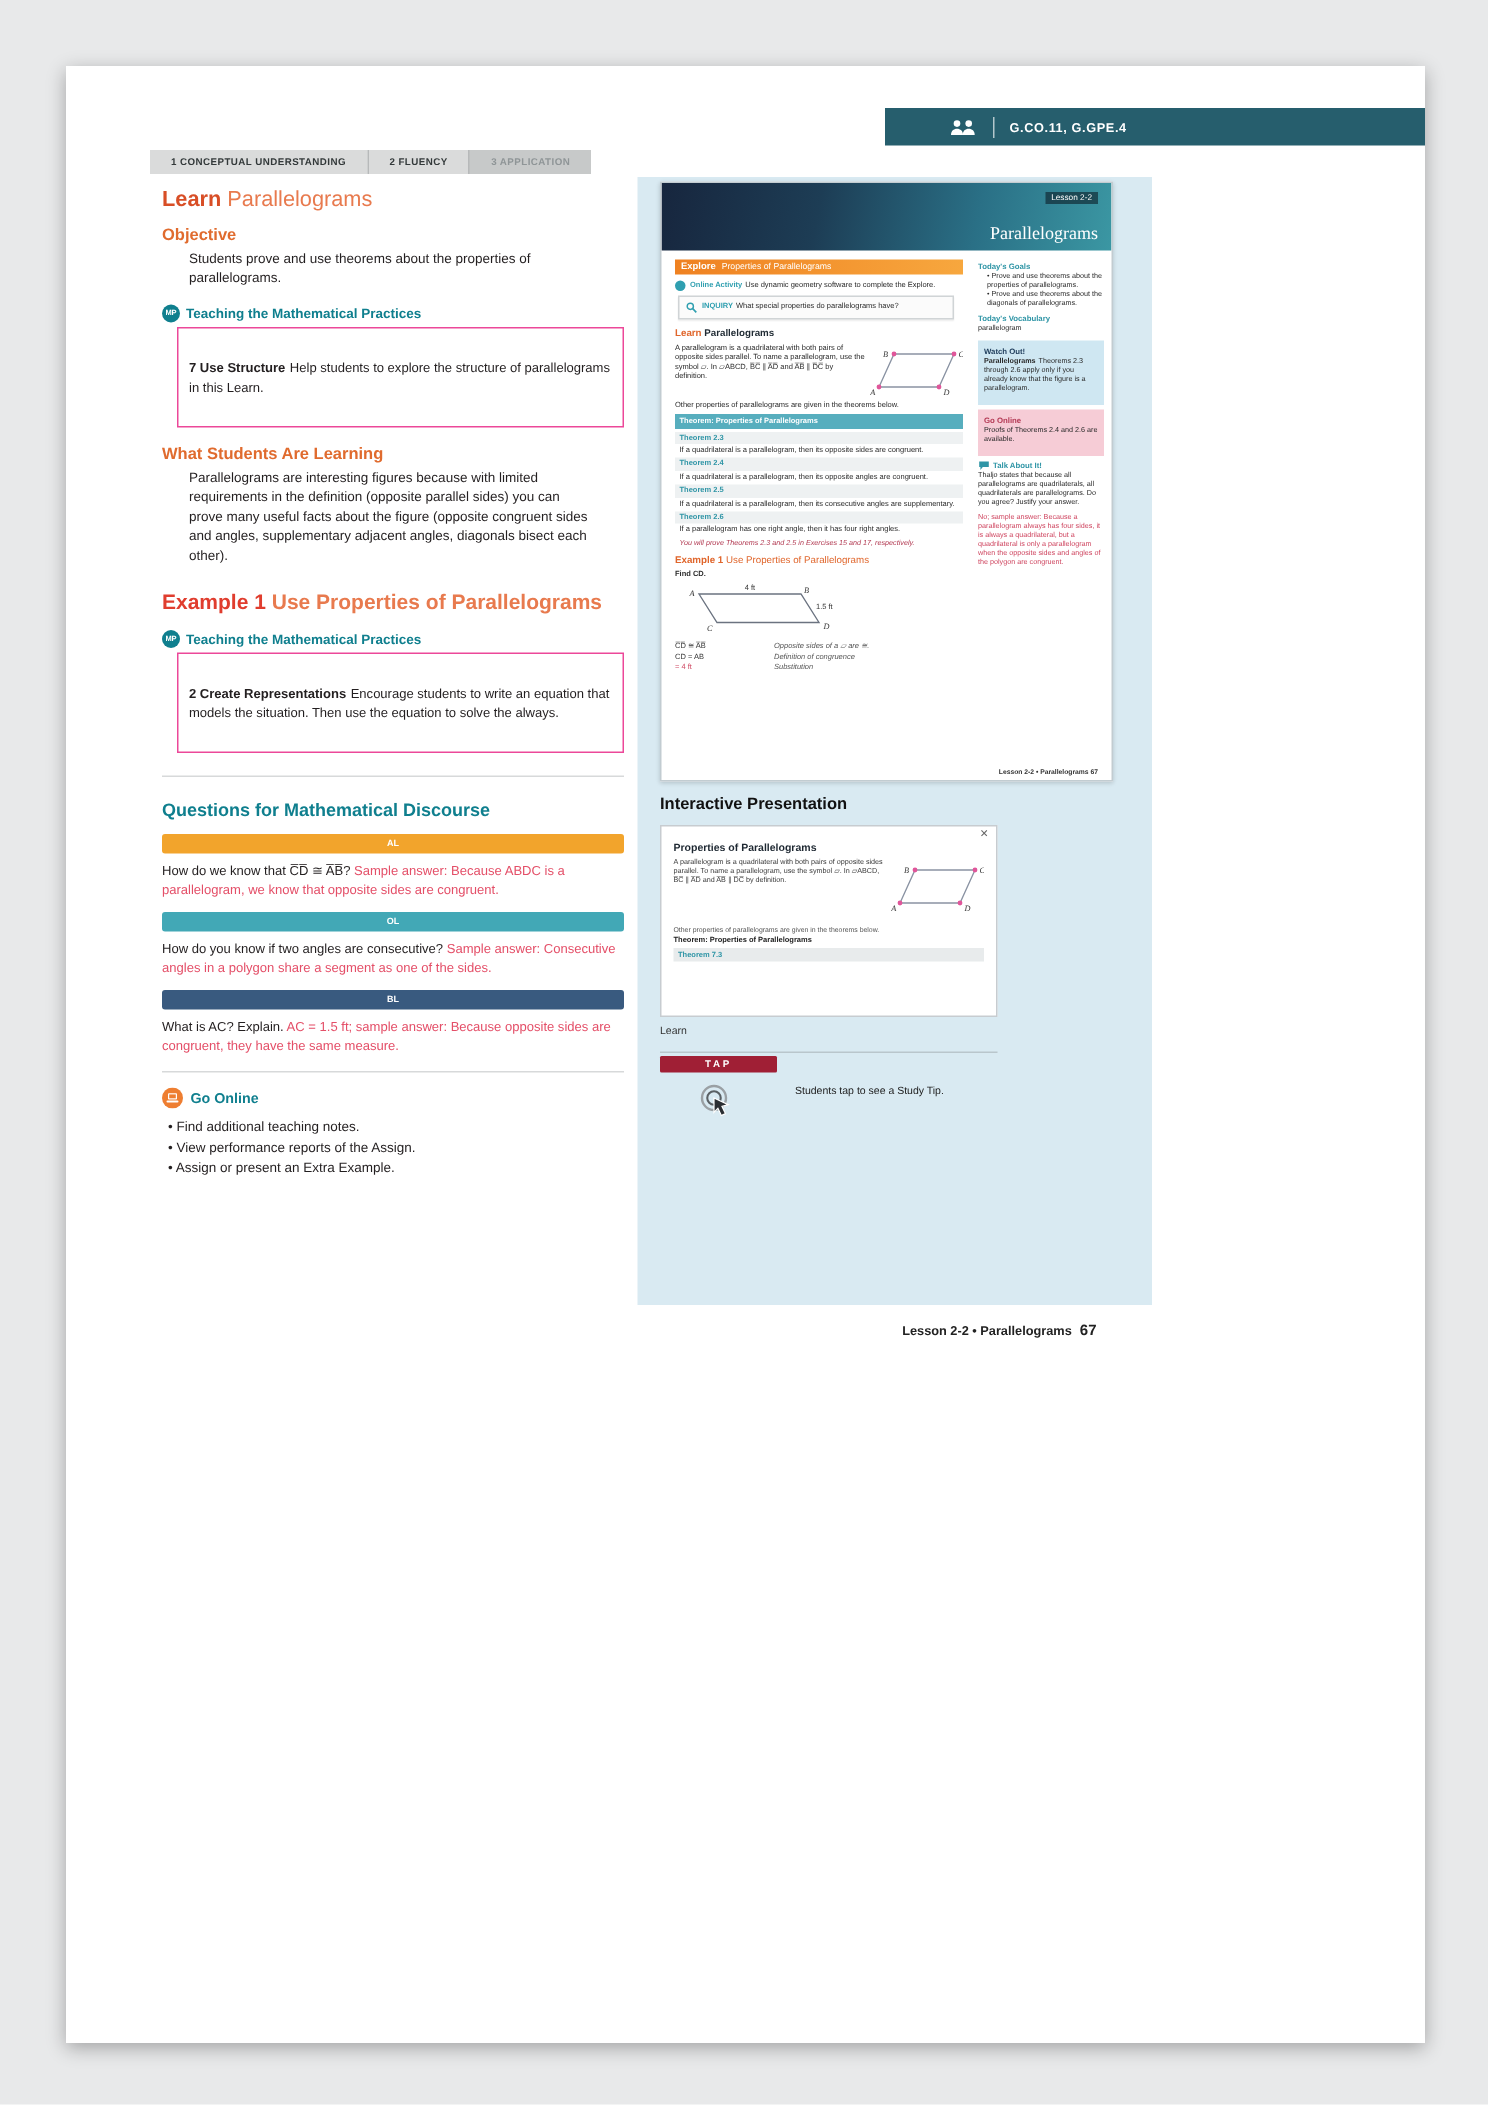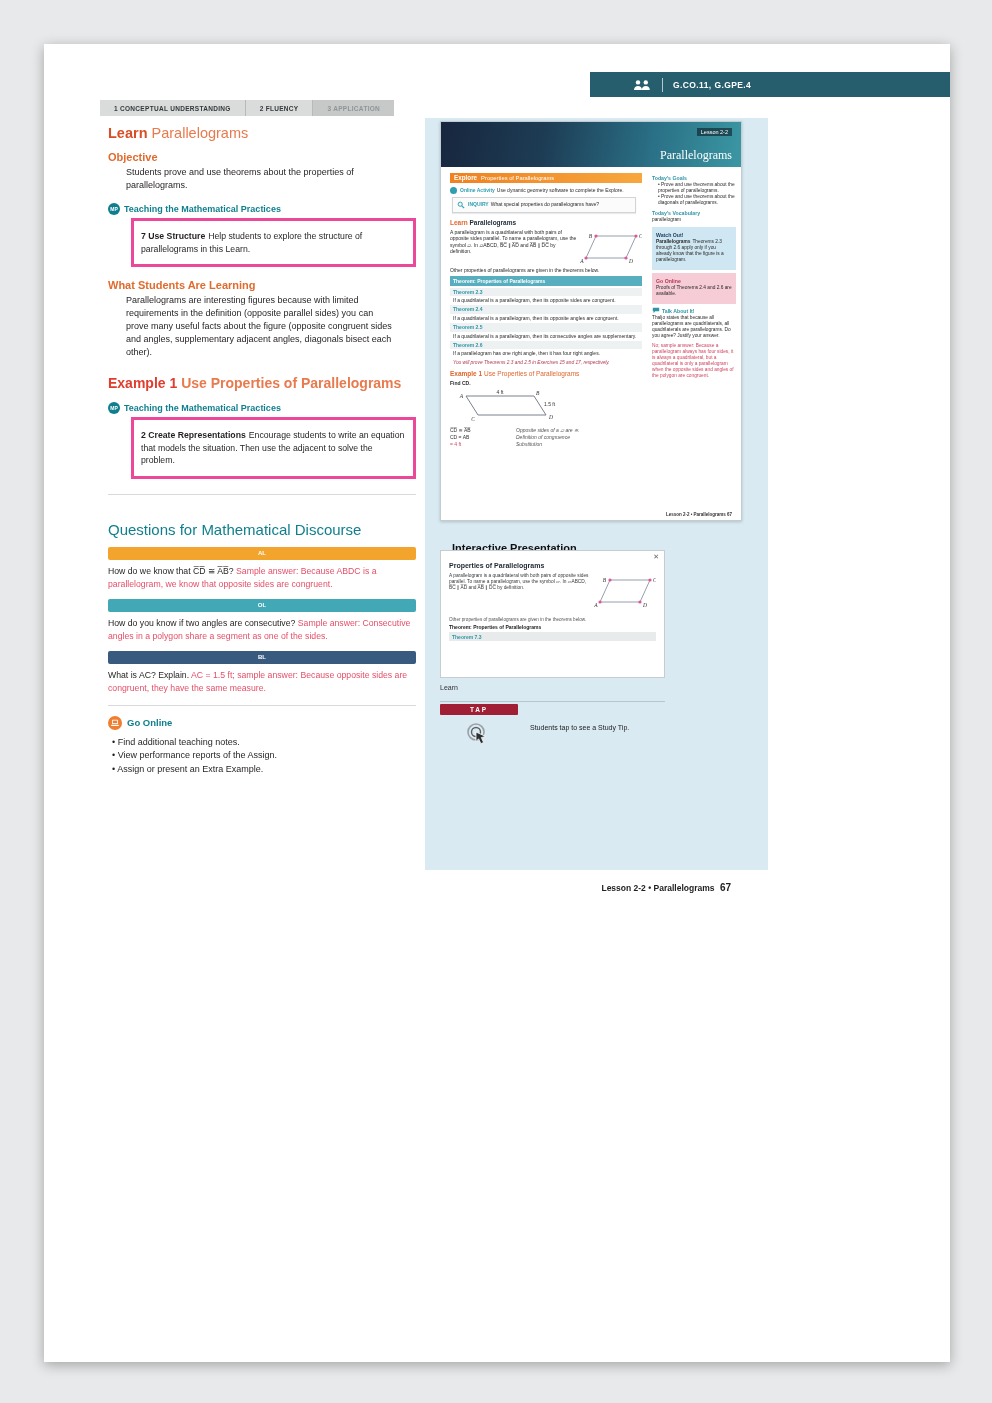--- a/index.html
+++ b/index.html
@@ -39,30 +39,30 @@
   .learn-label{color:#d84e26;font-weight:bold;}
   .learn-title{color:#e87a4e;font-weight:normal;}
   .sec-h{margin:10px 0 3px;font-size:11px;font-weight:bold;color:#e06b2e;}
   .body-p{margin:0 18px 8px;font-size:9px;line-height:13px;}
 
   .mp-block{margin:11px 0 12px;}
   .mp-head{display:flex;align-items:center;gap:4px;margin-bottom:3px;}
   .mp-icon{width:12px;height:12px;border-radius:50%;background:#0f7f8e;color:#fff;
     font-size:5px;font-weight:bold;display:flex;align-items:center;justify-content:center;flex:0 0 auto;}
   .mp-title{color:#0f7f8e;font-weight:bold;font-size:9px;}
-  .mp-box{border:3px solid #ec4899;padding:9px 7px;margin-left:23px;}
+  .mp-box{border:1px solid #ec4899;padding:20px 7px;margin-left:10px;}
   .mp-box p{margin:0;font-size:8.7px;line-height:12.5px;}
   .mp-bold{font-weight:bold;margin-right:3px;}
 
   .example-h{margin:17px 0 6px;font-size:14px;line-height:15px;}
   .example-label{color:#e03d2e;font-weight:bold;}
   .example-title{color:#e87a4e;}
 
-  .disc-h{margin:15px 0 8px;padding-top:26px;border-top:1px solid #d7d9da;
-    color:#0f7f8e;font-weight:normal;font-size:15px;}
+  .disc-h{margin:15px 0 8px;padding-top:15px;border-top:1px solid #d7d9da;
+    color:#0f7f8e;font-weight:bold;font-size:12px;}
   .q-item{display:flex;gap:5px;margin-bottom:7px;flex-direction:column;}
   .badge{flex:0 0 13px;height:10px;border-radius:2px;color:#fff;font-size:6px;font-weight:bold;
     display:flex;align-items:center;justify-content:center;margin-top:1px;}
   .badge.AL{background:#f2a42c;}
   .badge.OL{background:#42a8b6;}
   .badge.BL{background:#395a7f;}
   .q-text{margin:0;font-size:8.7px;line-height:13px;}
   .q{color:#231f20;}
   .ans{color:#e44f68;}
 
@@ -131,21 +131,21 @@
   .mg-box.blue .mg-h{color:#1d3b5a;}
   .mg-box.pink{background:#f6ccd6;}
   .mg-box.pink .mg-h{color:#b43a55;}
   .mg-bold{font-weight:bold;margin-right:2px;}
   .talk-h{display:flex;align-items:center;gap:2px;}
   .mg-ans{color:#cf4660;margin:2px 0 0;}
   .mini-footer{flex:0 0 auto;text-align:right;font-size:4.5px;font-weight:bold;
     padding:2px 9px 3px;color:#333;}
 
   
-  .ip-heading{position:absolute;left:15px;top:412px;margin:12px;font-size:11px;color:#111;}
+  .ip-heading{position:absolute;left:15px;top:412px;margin:0;font-size:11px;color:#111;}
   .ip-slide{position:absolute;left:15px;top:432px;width:225px;height:128px;background:#fff;
     border:1px solid #c7ccd0;box-sizing:border-box;}
   .ip-close{position:absolute;top:2px;right:5px;font-size:7px;color:#666;line-height:7px;cursor:default;}
   .ip-title{margin:11px 8px 4px;font-size:7px;font-weight:bold;color:#1d2731;}
   .ip-row{display:flex;margin:0 8px;}
   .ip-body{flex:1;font-size:4.8px;line-height:6px;color:#3a3a3a;margin:0;padding-right:5px;}
   .ip-note{margin:8px 8px 2px;font-size:4.6px;color:#555;}
   .ip-thm-h{margin:0 8px;font-size:5px;font-weight:bold;color:#222;}
   .ip-thm-row{margin:2px 8px 0;background:#e8ebec;font-size:5px;color:#2f95a6;
     font-weight:bold;padding:1.5px 3px;}
@@ -212,21 +212,21 @@
       <span class="example-label">Example 1</span>
       <span class="example-title">Use Properties of Parallelograms</span>
     </h2>
 
     <div class="mp-block">
       <div class="mp-head">
         <span class="mp-icon">MP</span>
         <span class="mp-title">Teaching the Mathematical Practices</span>
       </div>
       <div class="mp-box">
-        <p><span class="mp-bold">2 Create Representations</span><span>Encourage students to write an equation that models the situation. Then use the adjacent to solve the problem.</span></p>
+        <p><span class="mp-bold">2 Create Representations</span><span>Encourage students to write an equation that models the situation. Then use the equation to solve the always.</span></p>
       </div>
     </div>
 
     <h3 class="disc-h">Questions for Mathematical Discourse</h3>
 
     <div class="q-item">
       <span class="badge AL">AL</span>
       <p class="q-text"><span class="q">How do we know that C̅D̅ ≅ A̅B̅?</span> <span class="ans">Sample answer: Because ABDC is a parallelogram, we know that opposite sides are congruent.</span></p>
     </div>
     <div class="q-item">

